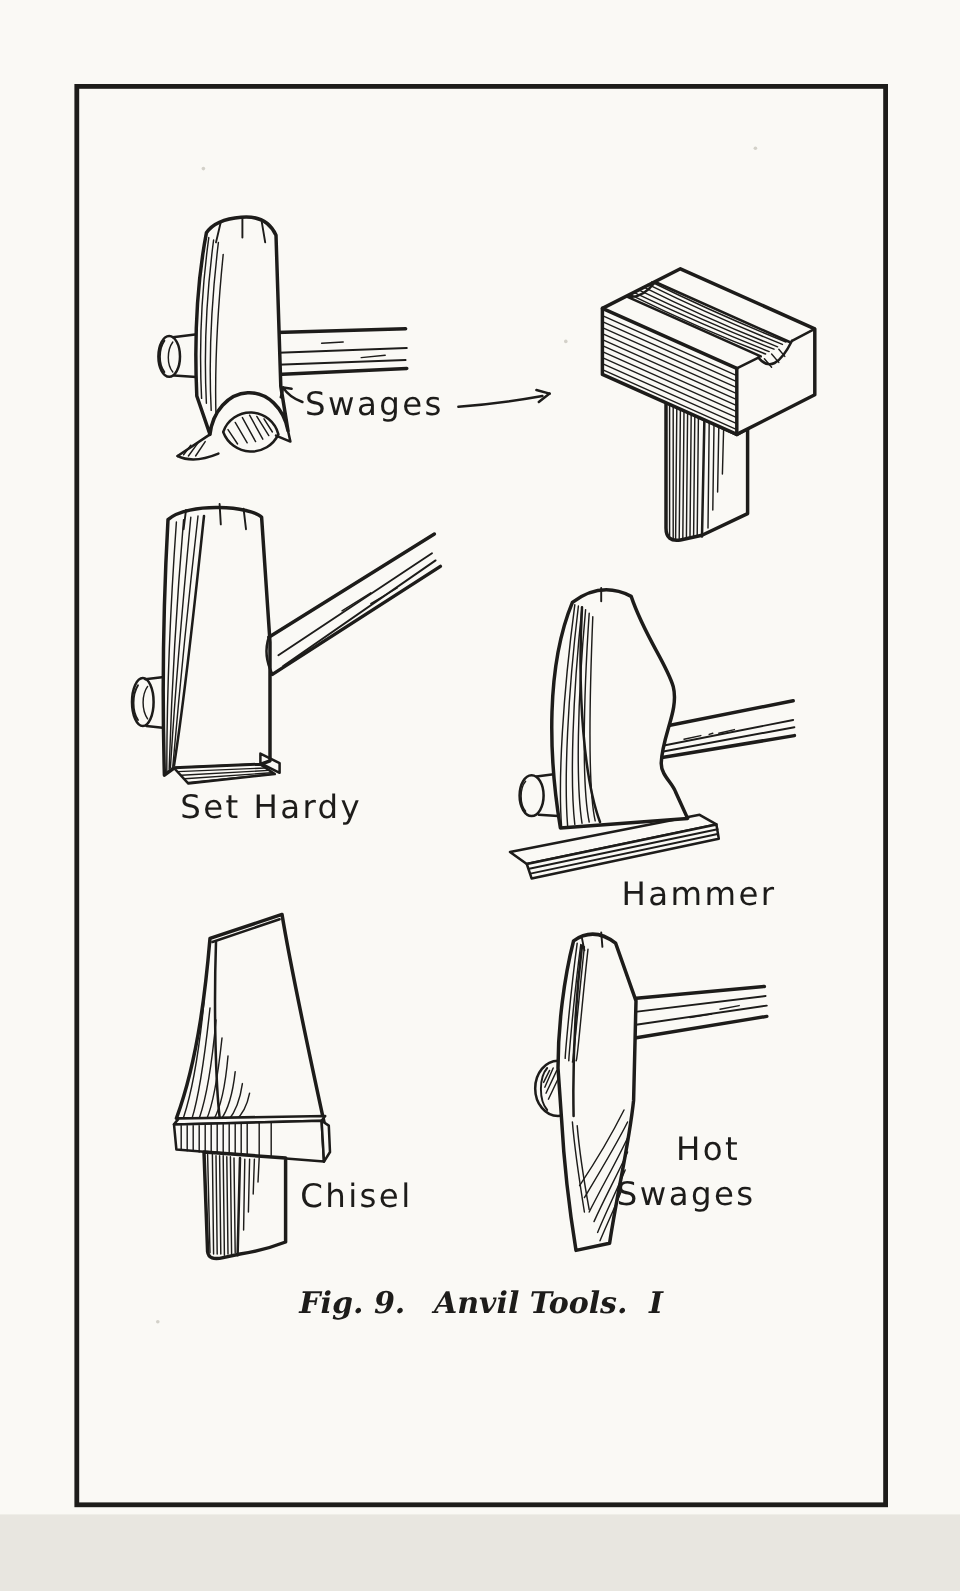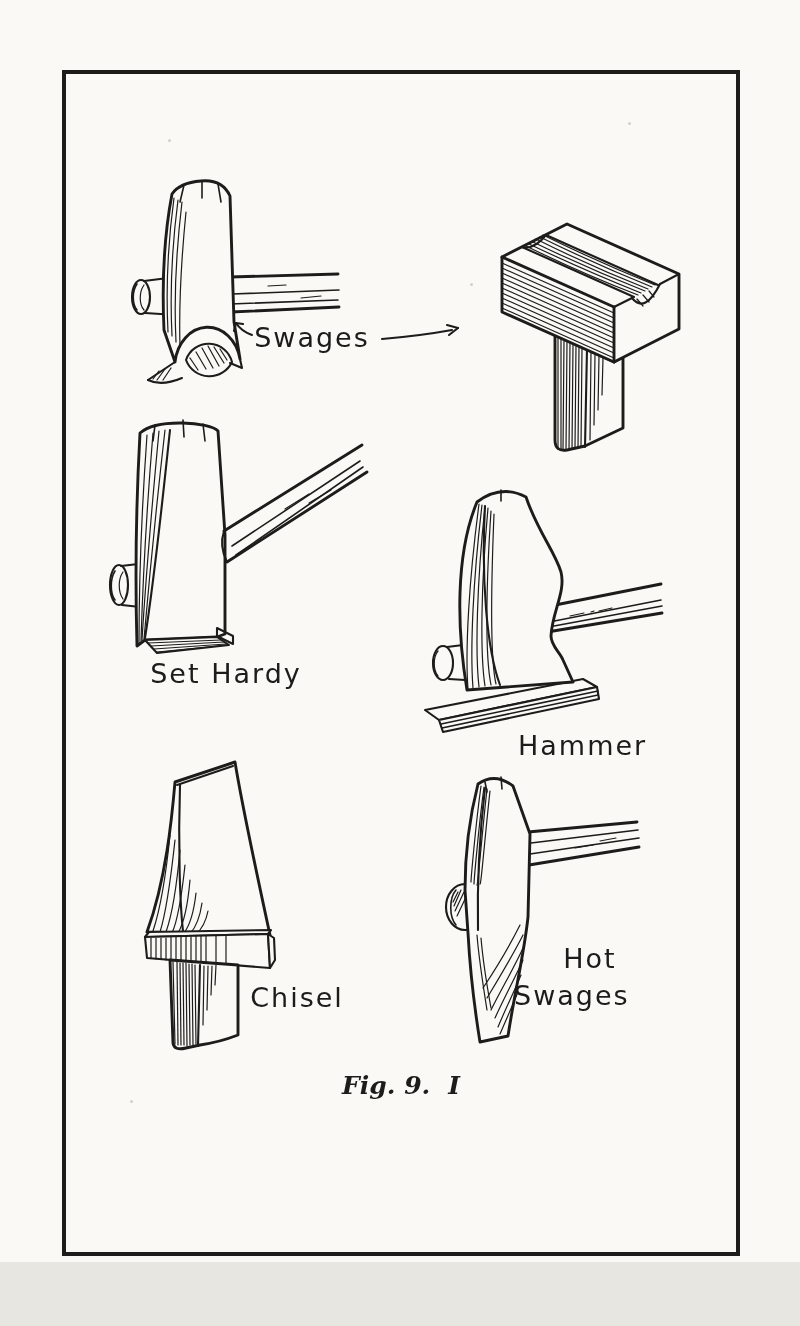--- a/index.html
+++ b/index.html
@@ -291,20 +291,21 @@
 
   <div class="hand-label" style="left:250px;top:322px;width:124px">Swages</div>
   <div class="hand-label" style="left:121px;top:658px;width:210px">Set Hardy</div>
   <div class="hand-label" style="left:518px;top:730px;width:120px">Hammer</div>
   <div class="hand-label" style="left:242px;top:982px;width:110px">Chisel</div>
   <div class="hand-label" style="left:540px;top:943px;width:100px">Hot</div>
   <div class="hand-label" style="left:514px;top:980px;width:110px">Swages</div>
 
   <div class="caption">
     <span>Fig. 9.</span>
+    <span>Anvil Tools.</span>
     <span class="numeral">I</span>
   </div>
 
   <div class="page-number">36</div>
 
   <div class="speck" style="left:628px;top:122px"></div>
   <div class="speck" style="left:168px;top:139px"></div>
   <div class="speck" style="left:470px;top:283px"></div>
   <div class="speck" style="left:130px;top:1100px"></div>
 </div>

